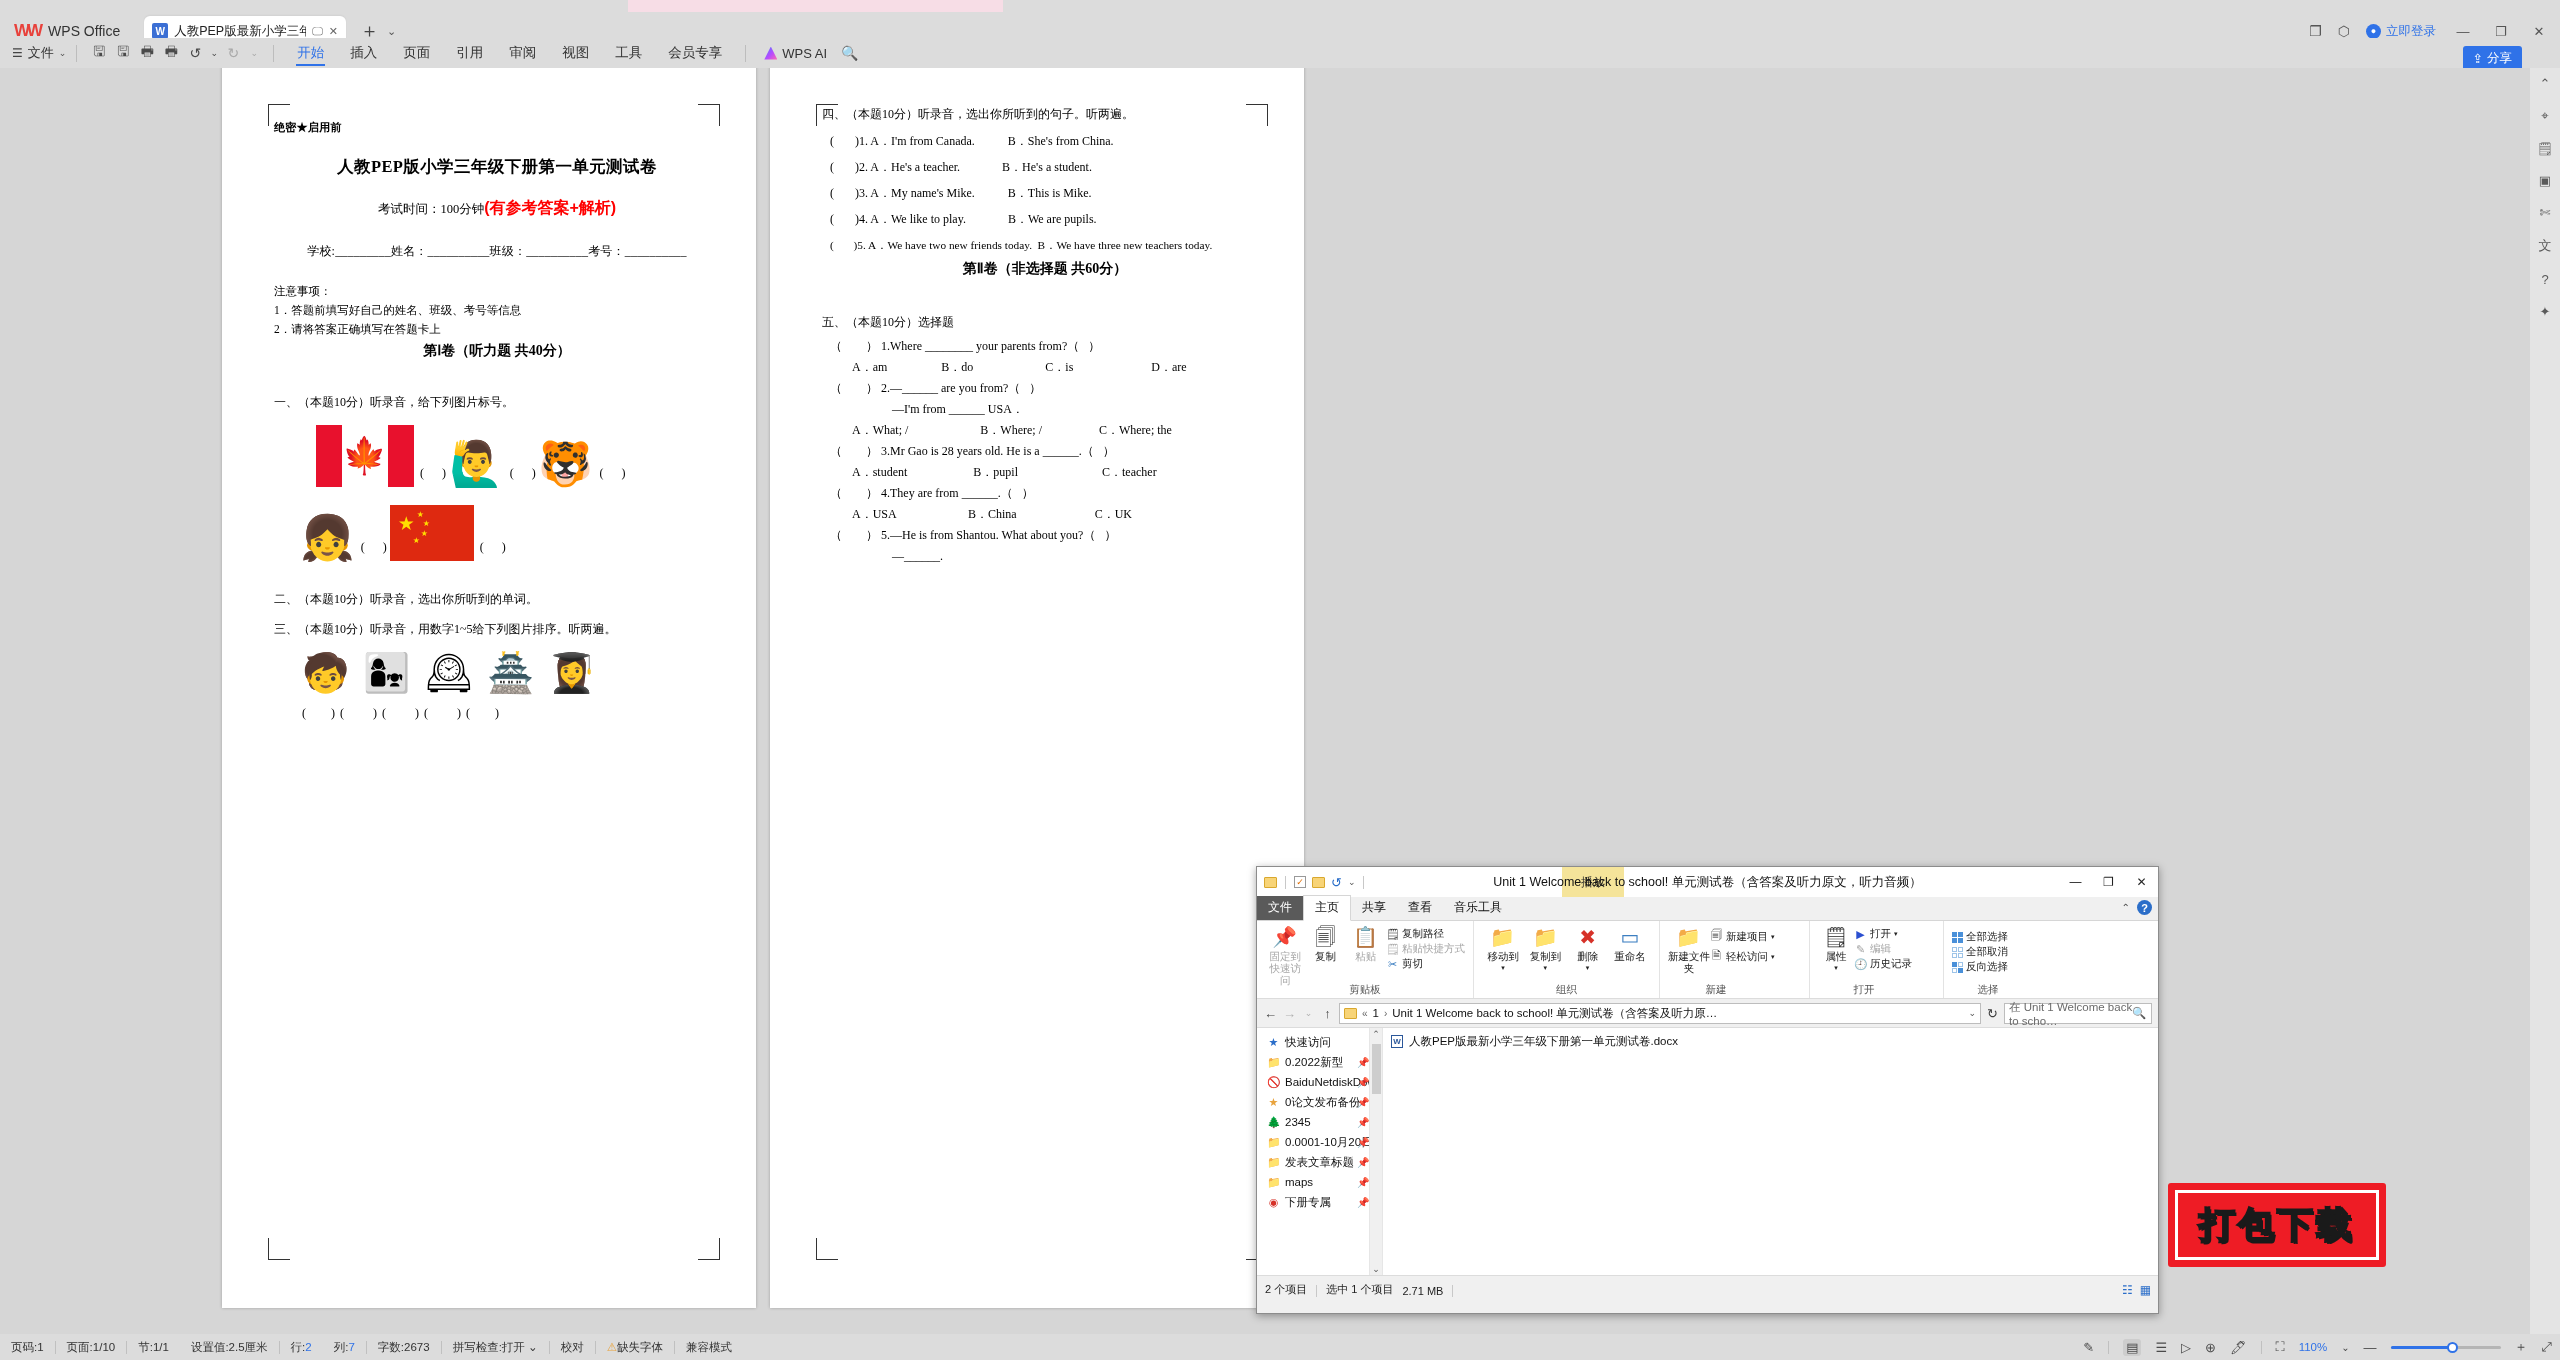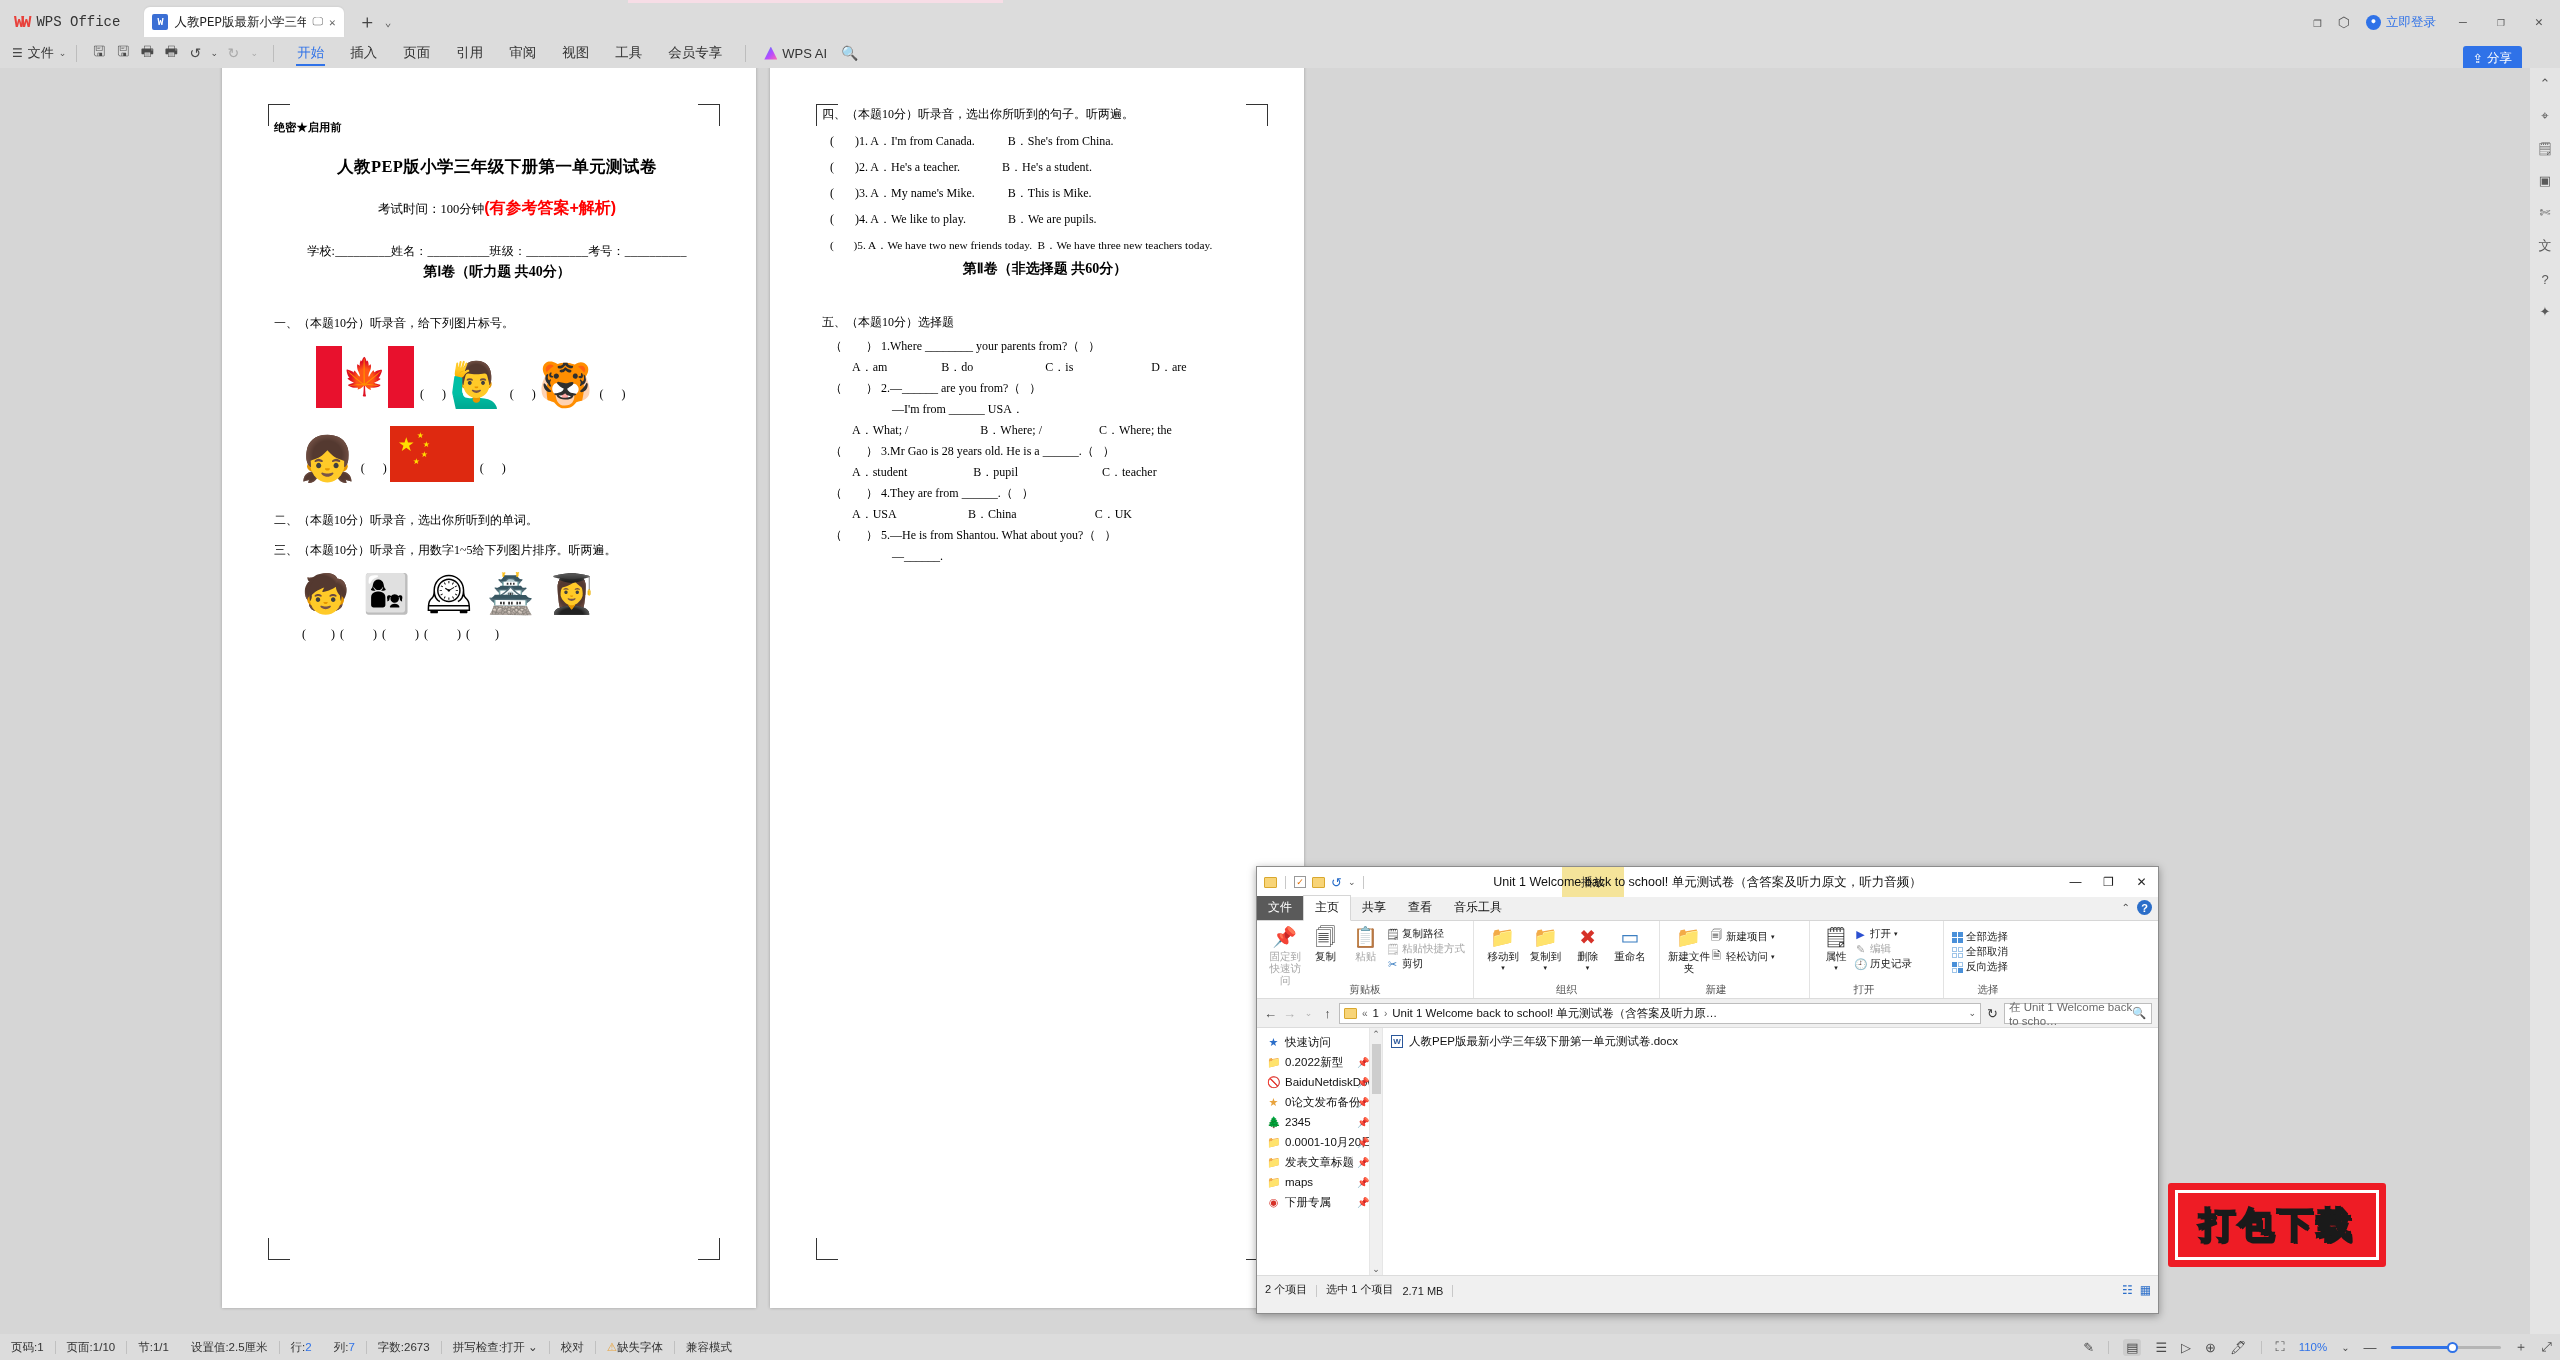--- a/index.html
+++ b/index.html
@@ -8,22 +8,22 @@
     width:2560px; height:1360px;
     font-family:"Liberation Sans", sans-serif;
     background:#d6d6d6; overflow:hidden; position:relative;
     -webkit-font-smoothing: antialiased;
   }
 
   
   #wps-window { position:absolute; inset:0; background:#dcdcdc; }
 
   
-  .tabstrip { position:absolute; left:0; top:3px; width:2560px; height:38px;
-      background:#dcdcdc; display:flex; align-items:center;font-family:Liberation Mono, monospace; }
+  .tabstrip { position:absolute; left:0; top:12px; width:2560px; height:38px;
+      background:#dcdcdc; display:flex; align-items:center; }
   .wps-logo { display:flex; align-items:center; gap:8px; margin-left:14px; }
   .wps-logo-glyph { color:#e8413b; font-weight:bold; font-size:17px; letter-spacing:-3px;}
   .wps-logo-text { font-size:14px; color:#333; }
   .doc-tab { margin-left:24px; height:30px; background:#fff; border-radius:6px 6px 0 0;
       display:flex; align-items:center; padding:0 8px 0 8px; gap:6px; max-width:210px;
       box-shadow:0 -1px 2px rgba(0,0,0,.05); }
   .doc-tab .w-badge { width:16px; height:16px; background:#3b6fd4; color:#fff; font-size:10px;
       border-radius:2px; display:flex; align-items:center; justify-content:center; font-weight:bold;}
   .doc-tab .tab-title { font-size:12.5px; color:#222; white-space:nowrap; overflow:hidden;
       text-overflow:clip; max-width:132px; }
@@ -342,20 +342,25 @@
       <div class="crop-mark cm-br" style="right:36px; bottom:48px;"></div>
 
       <div class="pg-inner">
         <div class="secret">绝密★启用前</div>
         <div class="doc-title">人教PEP版小学三年级下册第一单元测试卷</div>
         <div class="doc-sub">
           <span>考试时间：100分钟</span><span class="red">(有参考答案+解析)</span>
         </div>
         <div class="doc-fields">学校:_________姓名：__________班级：__________考号：__________</div>
 
+        <div class="notes">
+          <div>注意事项：</div>
+          <div>1．答题前填写好自己的姓名、班级、考号等信息</div>
+          <div>2．请将答案正确填写在答题卡上</div>
+        </div>
         <div class="juan">第Ⅰ卷（听力题 共40分）</div>
 
         <div class="qhead" style="margin-top:34px;">一、（本题10分）听录音，给下列图片标号。</div>
 
         <div class="picrow">
           <div class="pic">
             <div class="flag-ca">
               <div class="bar"></div>
                 <div class="mid">
                   <span class="maple">🍁</span>

